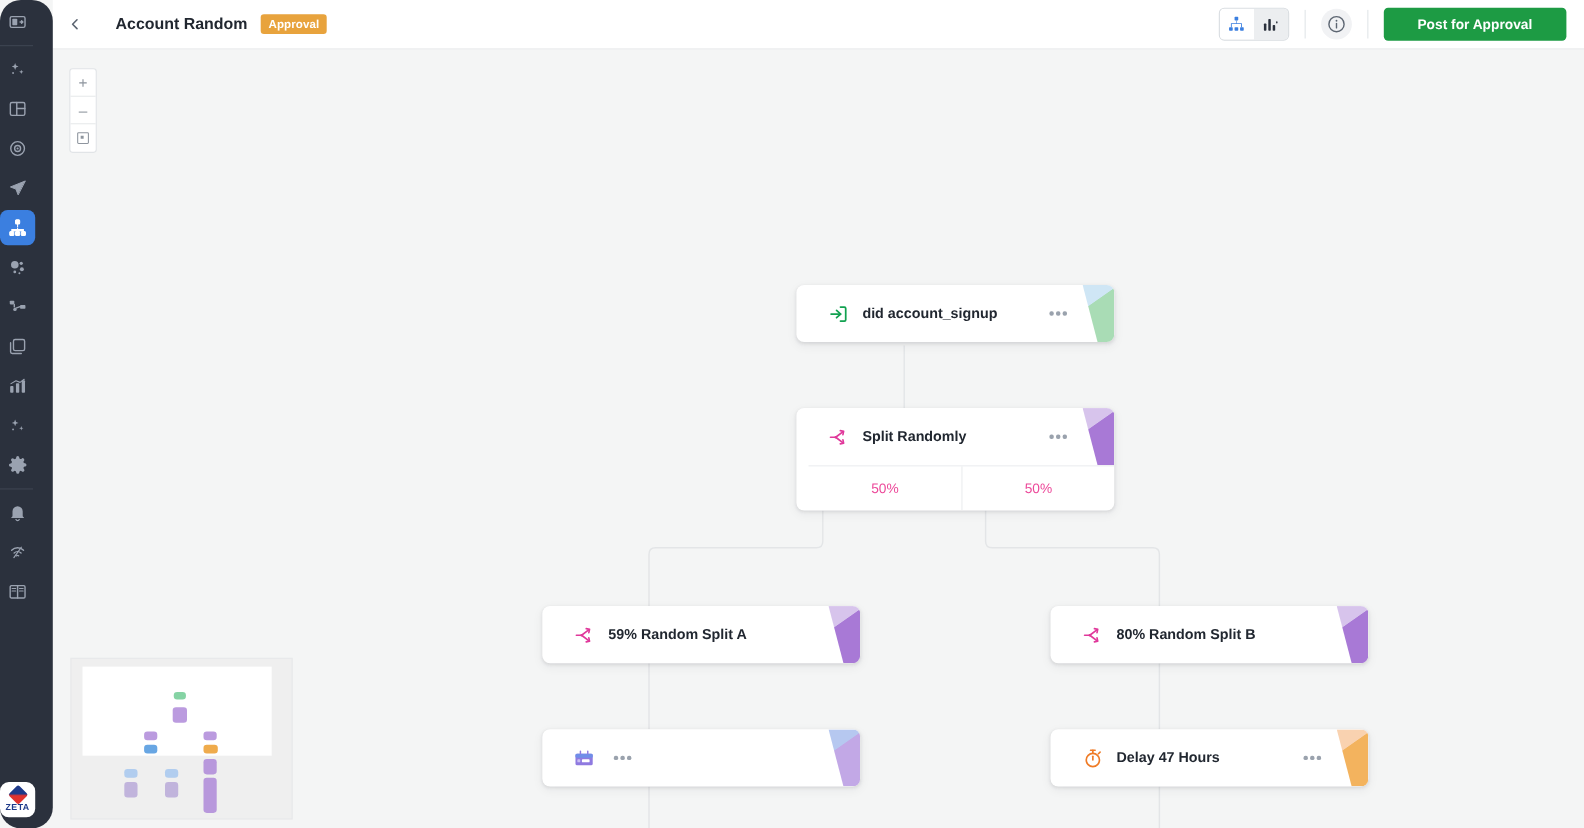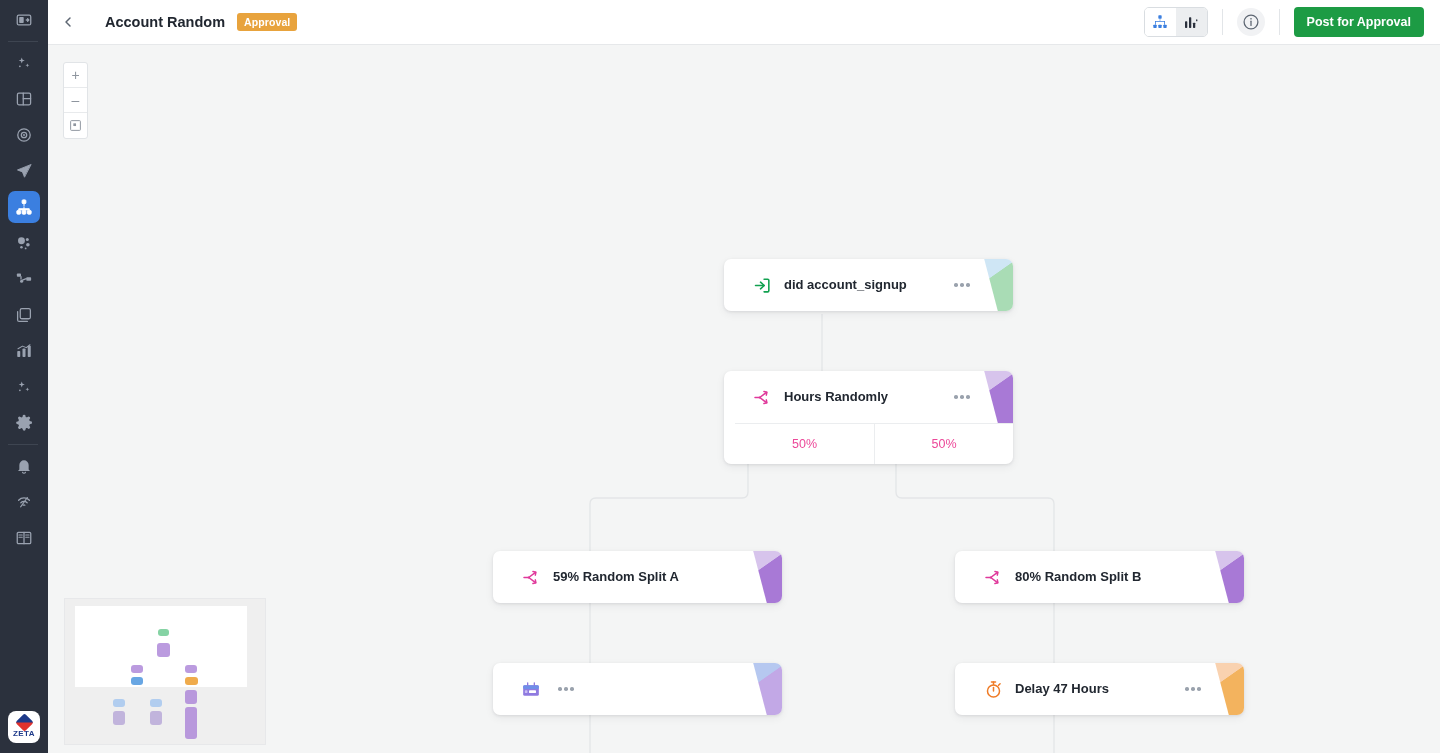--- a/index.html
+++ b/index.html
@@ -9,22 +9,23 @@
     font-family: "Liberation Sans", sans-serif;
     background: #f4f5f5;
   }
   #app { position: relative; width: 1440px; height: 753px; }
 
   
   .rail {
     position: absolute; left: 0; top: 0;
     width: 48px; height: 753px;
     background: #2b313d;
-    display: flex; flex-direction: column; align-items: center;
+    display: flex; flex-direction: column; 
     z-index: 40;
+    border-radius: 19px;
   }
   .rail-item {
     width: 32px; height: 32px; margin: 4px 0;
     display: flex; align-items: center; justify-content: center;
     border-radius: 7px; cursor: pointer;
     color: #9aa2b0;
   }
   .rail-item.active { background: #3b7fe0; color: #ffffff; }
   .rail-item svg { display: block; }
   .rail-sep { width: 30px; height: 1px; background: #3e4551; margin: 5px 0; }
@@ -85,21 +86,21 @@
   .info-btn {
     width: 28px; height: 28px; border-radius: 50%;
     background: #f1f2f4; color: #5d6672;
     display: flex; align-items: center; justify-content: center;
     cursor: pointer; margin-right: 14px;
   }
   .post-btn {
     height: 30px; background: #1d9b44; color: #ffffff;
     font-size: 12.5px; font-weight: bold;
     border: none; border-radius: 4px;
-    padding: 0 13px; margin-right: 16px; cursor: pointer;
+    padding: 0 31px; margin-right: 16px; cursor: pointer;
     font-family: "Liberation Sans", sans-serif;
     white-space: nowrap;
   }
 
   
   .canvas {
     position: absolute; left: 48px; top: 45px;
     width: 1392px; height: 708px;
     background: #f4f5f5;
     overflow: hidden;
@@ -434,21 +435,21 @@
           <div class="node-row">
             <div class="node-icon" style="color:#e0399b">
               <svg width="19" height="19" viewBox="0 0 24 24" fill="none" stroke="currentColor" stroke-width="1.9" stroke-linecap="round" stroke-linejoin="round">
                 <line x1="2.5" y1="12" x2="8.5" y2="12"></line>
                 <path d="M8.5 12L17 5.5M8.5 12L17 18.5"></path>
                 <polyline points="13.8 4.4 17.6 5.2 16.8 9"></polyline>
                 <polyline points="16.8 15 17.6 18.8 13.8 19.6"></polyline>
                 <circle cx="8.5" cy="12" r="1.4" fill="currentColor" stroke="none"></circle>
               </svg>
             </div>
-            <div class="node-label">Hours Randomly</div>
+            <div class="node-label">Split Randomly</div>
             <div class="node-dots">
               <i></i>
               <i></i>
               <i></i>
             </div>
             <div class="node-accent" style="background:linear-gradient(145deg,#d7c4ec 0%,#d7c4ec 38%,#a879d6 39%,#a879d6 100%);clip-path:polygon(28% 0,100% 0,100% 100%,62% 100%);"></div>
           </div>
           <div class="node-split-cells">
             <div class="node-split-cell">50%</div>
             <div class="node-split-cell">50%</div>

